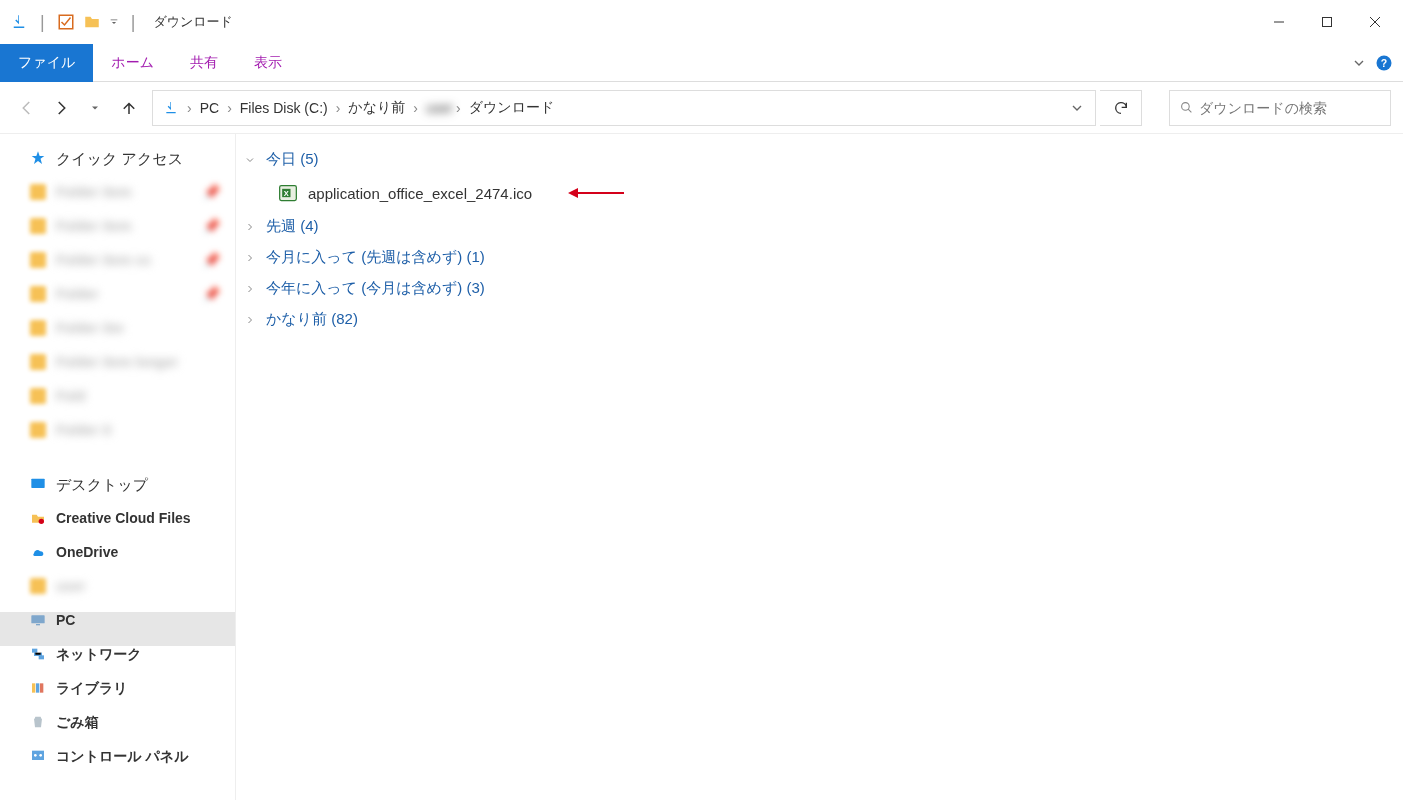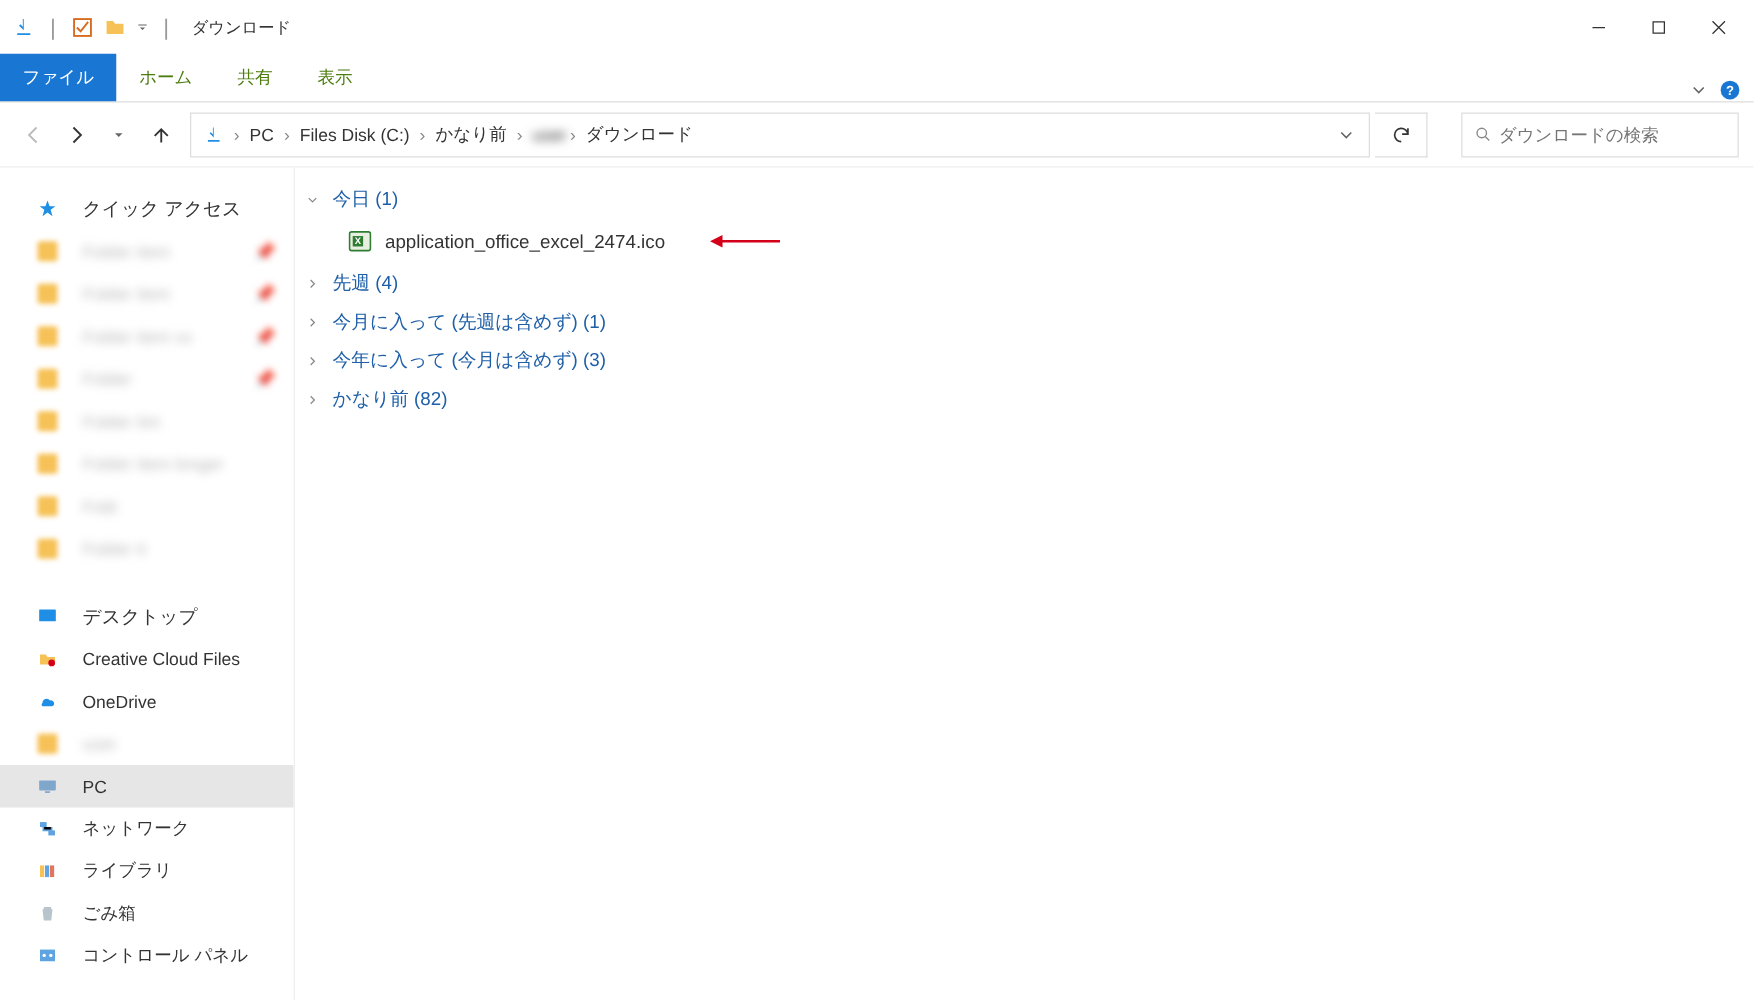--- a/index.html
+++ b/index.html
@@ -7,41 +7,41 @@
 
 .titlebar { height: 44px; display: flex; align-items: center; padding: 0 4px; }
 .titlebar-left { display: flex; align-items: center; gap: 8px; padding-left: 6px; }
 .titlebar-icon { width: 18px; height: 18px; display: inline-flex; align-items: center; justify-content: center; }
 .titlebar-sep { color: #999; margin: 0 4px; font-size: 18px;}
 .titlebar-title { font-size: 13px; margin-left: 6px; }
 .titlebar-spacer { flex: 1; }
 .winbtn { width: 48px; height: 44px; display: flex; align-items: center; justify-content: center; color: #555; }
 .winbtn svg { width: 12px; height: 12px; }
 
-.ribbon { height: 38px; display: flex; align-items: flex-end; border-bottom: 1px solid #ddd; }
-.ribbon-tab { padding: 0 18px; height: 38px; display: flex; align-items: center; font-size: 14px; color: #4d7c0f; cursor: pointer; }
+.ribbon { height: 38px; display: flex; align-items: center; border-bottom: 1px solid #ddd; }
+.ribbon-tab { padding: 0 18px; height: 38px; display: flex; align-items: center; font-size: 14px; color: #a21caf; cursor: pointer; }
 .ribbon-tab.file { background: #1976d2; color: #fff; font-weight: 500; }
 .ribbon-spacer { flex: 1; }
 .ribbon-right { display: flex; align-items: center; padding-right: 10px; gap: 8px; }
 
 .navrow { height: 52px; display: flex; align-items: center; padding: 0 12px; border-bottom: 1px solid #eee; gap: 4px; }
 .navbtn { width: 30px; height: 30px; display: flex; align-items: center; justify-content: center; color: #888; cursor: pointer; }
 .navbtn.enabled { color: #333; }
 .addressbar { flex: 1; height: 36px; border: 1px solid #ddd; display: flex; align-items: center; padding: 0 4px; margin-left: 4px; }
 .crumb { display: flex; align-items: center; padding: 0 6px; color: #333; font-size: 14px; cursor: pointer; }
 .crumb-sep { color: #888; padding: 0 2px; }
 .refreshbox { width: 42px; height: 36px; border: 1px solid #ddd; border-left: none; display: flex; align-items: center; justify-content: center; cursor:pointer;}
 .searchbox { width: 222px; height: 36px; border: 1px solid #ddd; display: flex; align-items: center; padding: 0 10px; margin-left: 23px; gap:6px; color:#888;}
 .searchbox input { border:none; outline:none; flex:1; color:#666; font-size:14px;}
 
 .body { display: flex; height: calc(800px - 44px - 38px - 52px); }
 .sidebar { width: 236px; border-right: 1px solid #eee; padding-top: 16px; overflow: hidden;}
 .side-section { margin-bottom: 20px; }
-.side-item { height: 34px; display: flex; align-items: center; padding-left: 30px; gap: 20px; cursor:pointer; font-size:15px; }
-.side-item.indent { font-size:14px;}
+.side-item { height: 34px; display: flex; align-items: flex-start; padding-left: 30px; gap: 10px; cursor:pointer; font-size:15px; }
+.side-item.indent { font-size:14px;font-weight:bold;}
 .side-item.selected { background: #e6e6e6; }
 .side-item.blur span.label{ filter: blur(4px); color:#bbb; }
 .side-pin { margin-left:auto; margin-right:14px; filter: blur(3px); color:#bbb;}
 .blur-icon{ width:16px;height:16px; background:#f6c156; border-radius:2px; filter:blur(2px);}
 
 .content { flex: 1; padding: 10px 6px; }
 .group-header { display: flex; align-items: center; gap: 8px; padding: 6px 2px; color: #1e5fa8; font-size: 15px; cursor:pointer; }
 .group-header .chev { width:14px; display:inline-flex; color:#888;}
 .file-item { display: flex; align-items: center; gap: 10px; padding: 5px 2px 5px 36px; font-size: 15px; cursor:pointer;}
 .arrow-annot { color: #d4001a; margin-left: 24px; font-size: 22px; letter-spacing:-1px;}
@@ -306,21 +306,21 @@
     </div>
   </div>
 
   <div class="content">
     <div class="group-header">
       <span class="chev">
           <svg viewBox="0 0 24 24" width="12">
             <path fill="none" stroke="#888" stroke-width="2" d="M6 9l6 6 6-6"></path>
           </svg>
         </span>
-      <span>今日 (1)</span>
+      <span>今日 (5)</span>
     </div>
     <div class="file-item">
       <span class="svgico" style="width:20px;height:20px;">
         <svg viewBox="0 0 24 24">
             <rect x="2" y="3" width="20" height="18" rx="2" fill="#e8efe1" stroke="#2e7d32" stroke-width="1.5"></rect>
             <rect x="5" y="7" width="10" height="10" fill="#2e7d32"></rect>
             <text x="10" y="15" text-anchor="middle" fill="#fff" font-size="9" font-weight="bold">X</text>
           </svg>
       </span>
       <span>application_office_excel_2474.ico</span>

